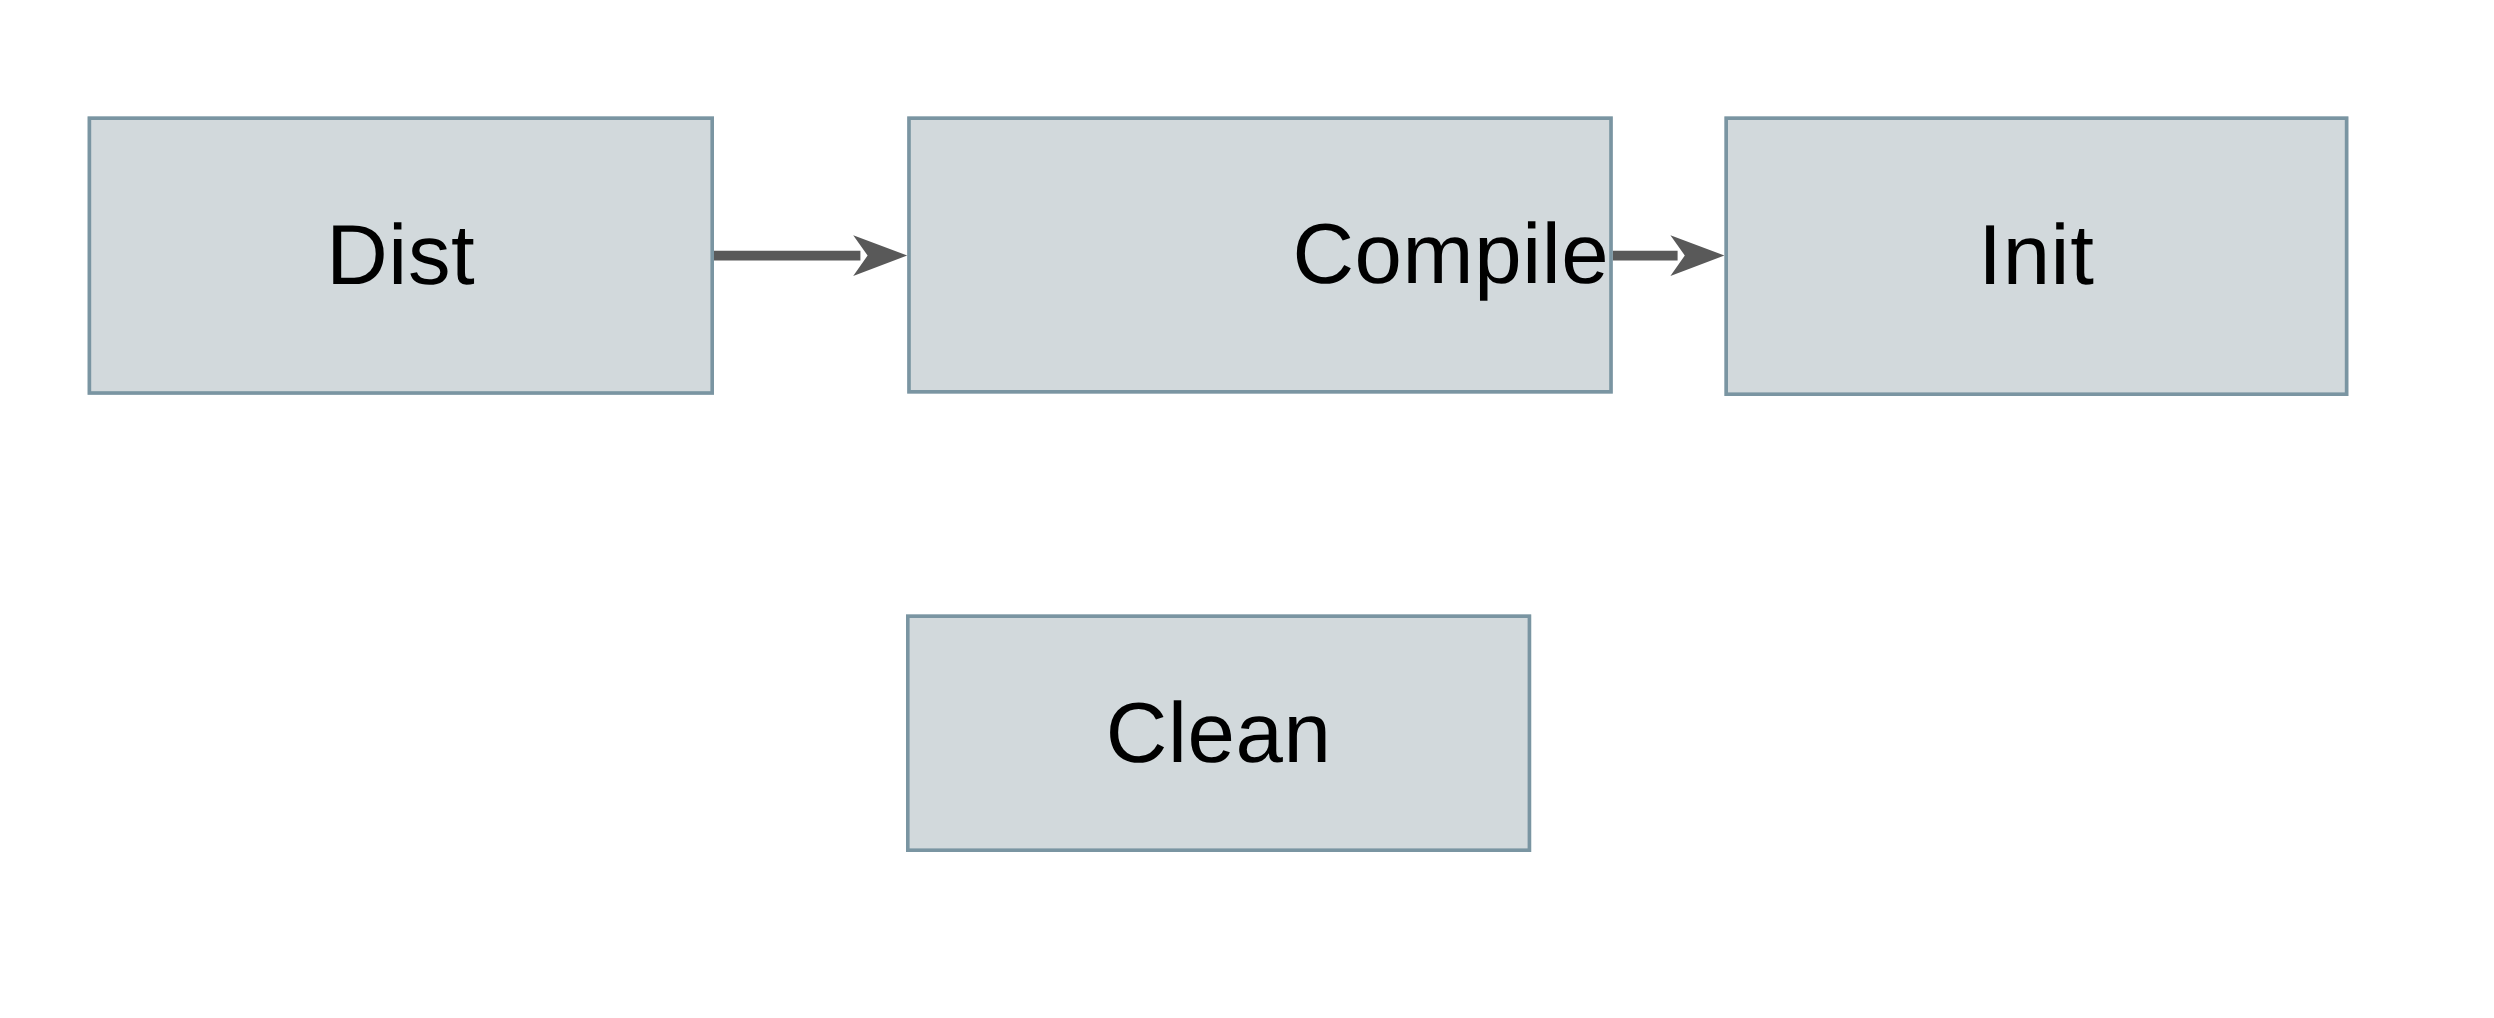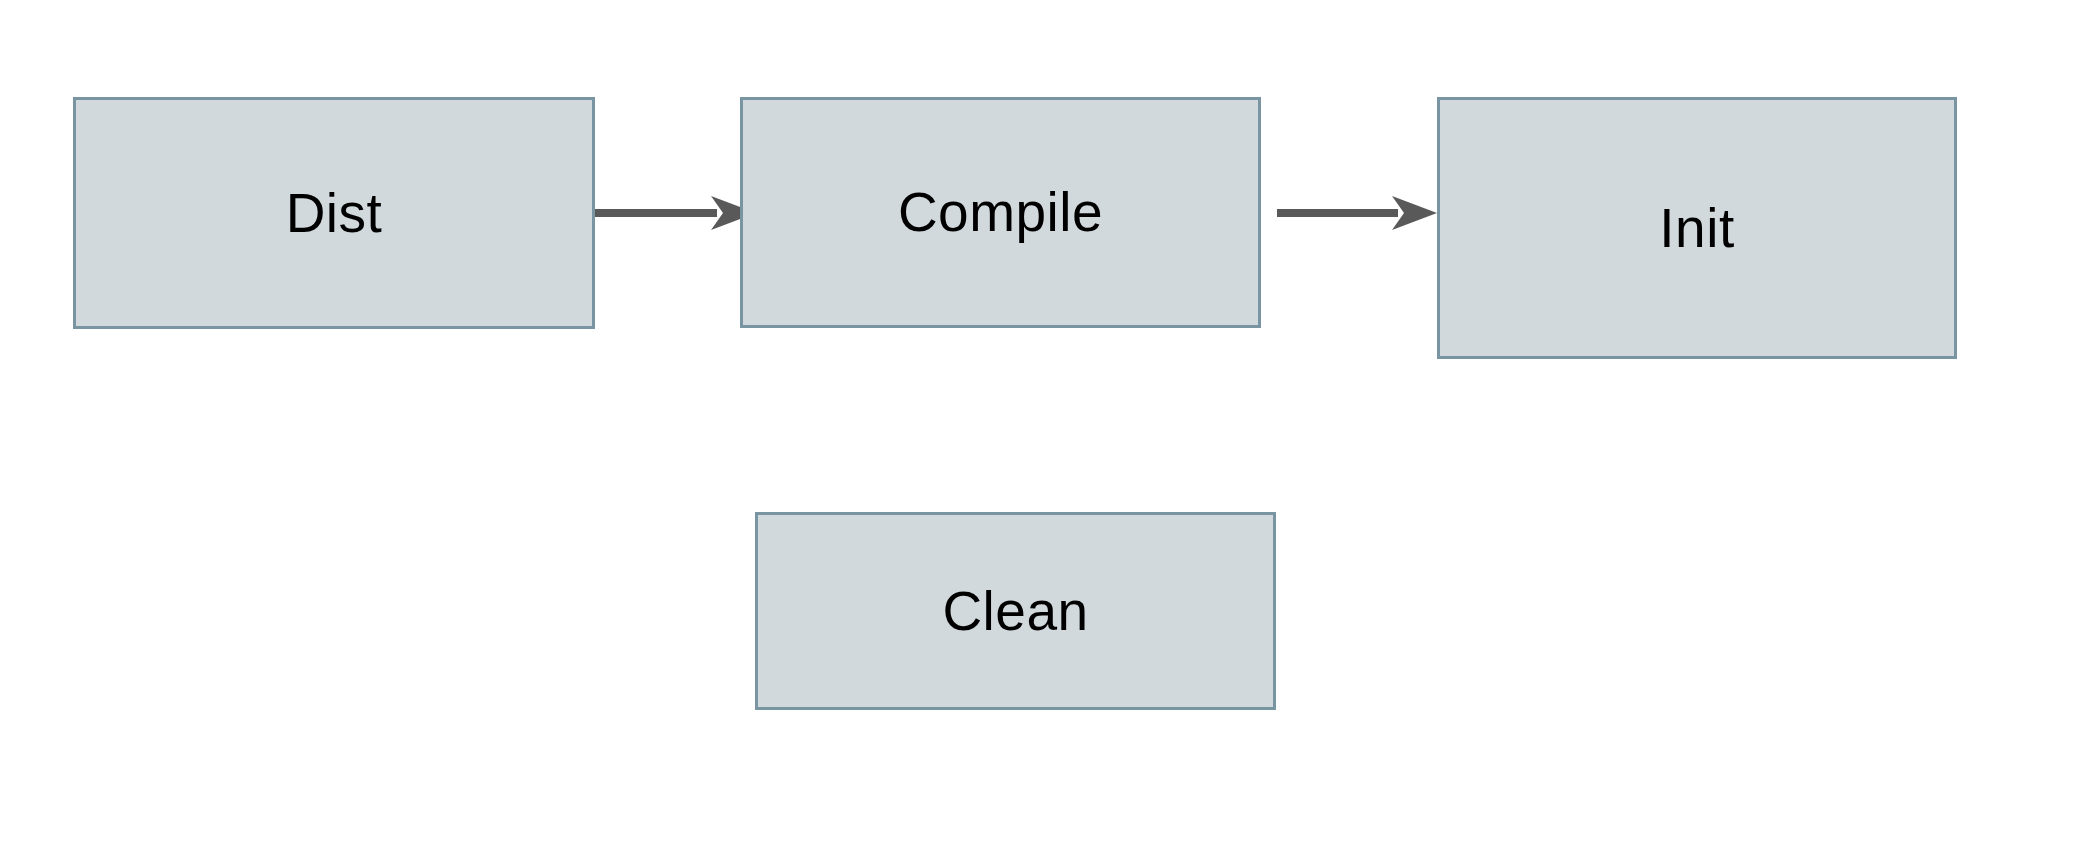--- a/index.html
+++ b/index.html
@@ -26,31 +26,31 @@
   .node {
     position: absolute;
     background: #d2d9dc;
     border: 3px solid #7a95a2;
     box-sizing: border-box;
     display: flex;
     align-items: center;
     justify-content: center;
   }
   .node-label {
-    font-size: 55px;
+    font-size: 71px;
     font-weight: 400;
     color: #000000;
     line-height: 1;
     white-space: nowrap;
     letter-spacing: 0.5px;
   }
   
   .node-dist    { left: 73px;   top: 97px;  width: 522px; height: 232px; }
-  .node-compile { left: 740px;  top: 97px;  width: 521px; height: 231px; }
-  .node-init    { left: 1437px; top: 97px;  width: 520px; height: 262px; }
+  .node-compile { left: 756px;  top: 97px;  width: 588px; height: 231px; justify-content: flex-end; }
+  .node-init    { left: 1437px; top: 97px;  width: 520px; height: 233px; }
   .node-clean   { left: 755px;  top: 512px; width: 521px; height: 198px; }
 </style>
 </head>
 <body>
 
 <div class="canvas">
 
   <svg class="arrow-layer" viewBox="0 0 2078 848" xmlns="http://www.w3.org/2000/svg">
     <g>
       <line x1="595" y1="213" x2="717" y2="213" stroke="#595959" stroke-width="8"></line>

